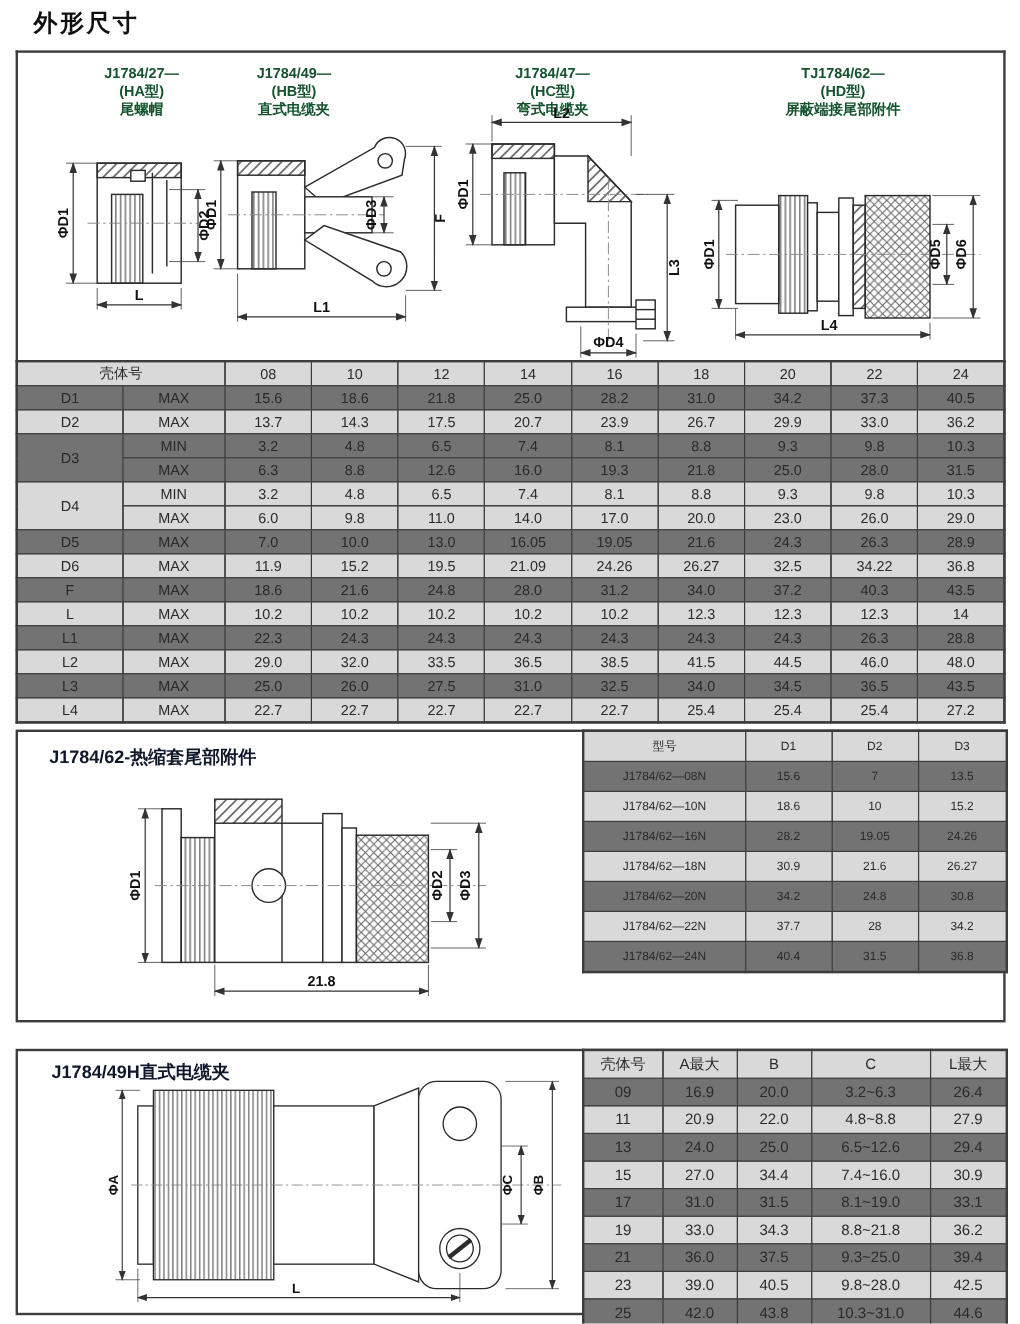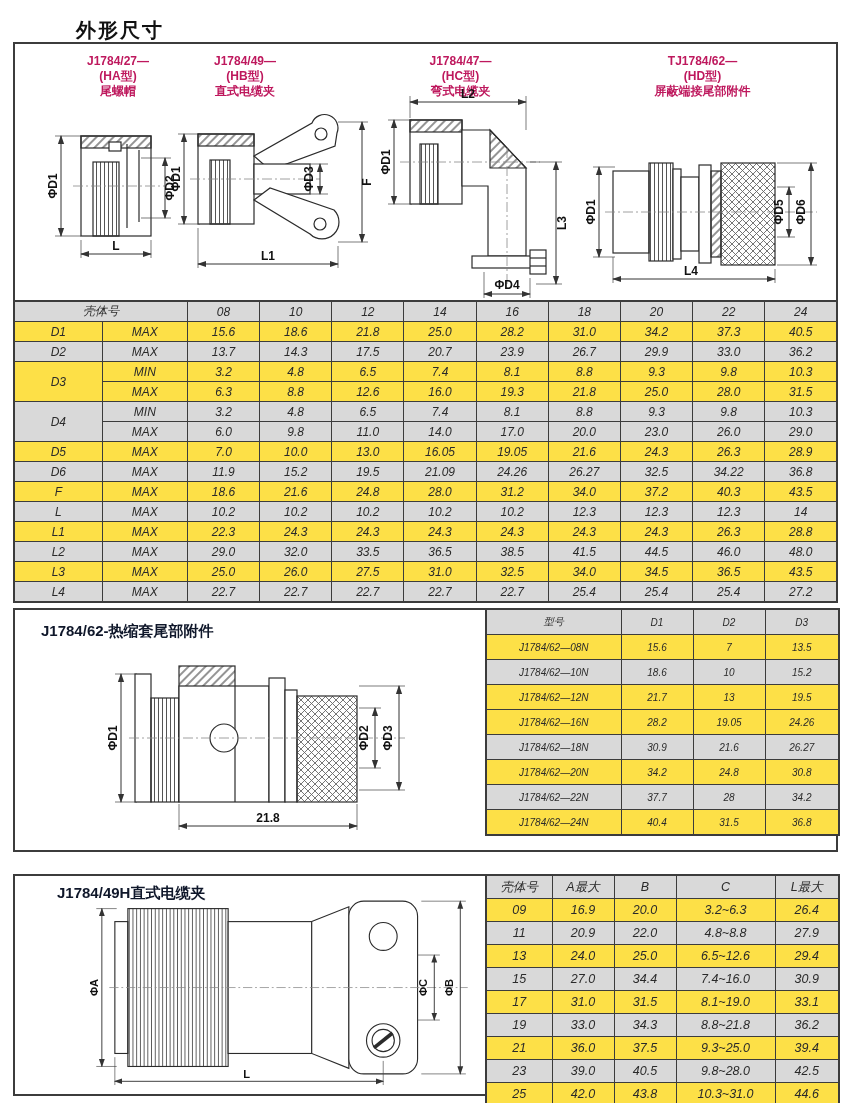--- a/index.html
+++ b/index.html
@@ -1,29 +1,29 @@
 <!DOCTYPE html>
 <html><head>
 <meta charset="utf-8">
 <style>
   html,body{margin:0;padding:0;}
   body{
     width:850px;height:1103px;position:relative;background:#fff;
     font-family:"Liberation Sans","DejaVu Sans",sans-serif;color:#222;
   }
-  .page-title{position:absolute;left:28px;top:17px;font-size:20px;font-weight:bold;color:#111;letter-spacing:2px;margin-left:48px;}
+  .page-title{position:absolute;left:28px;top:6px;font-size:20px;font-weight:bold;color:#111;letter-spacing:2px;}
   .frame{position:absolute;border:2px solid #3c3c3c;background:#fff;}
   #box1{left:13px;top:42px;width:821px;height:258px;border-bottom:none;}
   #box2{left:13px;top:608px;width:821px;height:240px;}
   #box3{left:13px;top:874px;width:821px;height:218px;}
-  .dwg-head{position:absolute;text-align:center;font-size:12px;font-weight:bold;line-height:15px;color:#be185d;}
+  .dwg-head{position:absolute;text-align:center;font-size:12px;font-weight:bold;line-height:15px;color:#14532d;}
   .sec-title{position:absolute;font-size:15px;font-weight:600;color:#0f172a;}
   .dwg{position:absolute;}
   
-  table{border-collapse:collapse;table-layout:fixed;background:#fde047;font-style:italic;}
+  table{border-collapse:collapse;table-layout:fixed;background:#737373;}
   th,td{border:1px solid #3c3c3c;text-align:center;vertical-align:middle;
         font-size:12px;color:#2a2a2a;padding:0;overflow:hidden;white-space:nowrap;}
   thead th{background:#d9d9d9;font-weight:normal;}
   tr.shade td{background:#d9d9d9;}
   #main-table{position:absolute;left:13px;top:300px;width:825px;border:2px solid #3c3c3c;}
   #main-table td,#main-table th{height:19px;}
   #hs-table,#sc-table{position:absolute;left:470px;top:-2px;width:353px;border:2px solid #3c3c3c;}
   #hs-table th,#hs-table td{height:24px;font-size:10px;}
   #sc-table th,#sc-table td{height:22px;font-size:12.5px;}
   
@@ -447,26 +447,20 @@
           <td>7</td>
           <td>13.5</td>
         </tr>
         <tr class="shade">
           <td>J1784/62—10N</td>
           <td>18.6</td>
           <td>10</td>
           <td>15.2</td>
         </tr>
         <tr>
-          <td>J1784/62—12N</td>
-          <td>21.7</td>
-          <td>13</td>
-          <td>19.5</td>
-        </tr>
-        <tr>
           <td>J1784/62—16N</td>
           <td>28.2</td>
           <td>19.05</td>
           <td>24.26</td>
         </tr>
         <tr class="shade">
           <td>J1784/62—18N</td>
           <td>30.9</td>
           <td>21.6</td>
           <td>26.27</td>
@@ -487,21 +481,21 @@
           <td>J1784/62—24N</td>
           <td>40.4</td>
           <td>31.5</td>
           <td>36.8</td>
         </tr>
       </tbody>
   </table>
 </div>
 
 <div id="box3" class="frame">
-  <div class="sec-title" style="left:42px;top:8px;">J1784/49H直式电缆夹</div>
+  <div class="sec-title" style="left:28px;top:8px;">J1784/49H直式电缆夹</div>
 
   <svg class="dwg" style="left:72px;top:12px;" width="390" height="200" viewBox="0 0 420 215">
     <line class="ext" x1="10" y1="22" x2="32" y2="22"></line>
       <line class="ext" x1="10" y1="192" x2="32" y2="192"></line>
     <line class="dim" x1="16" y1="22" x2="16" y2="192" marker-start="url(#arr)" marker-end="url(#arr)"></line>
     <text class="dimtxt" transform="translate(12,107) rotate(-90)" text-anchor="middle">ΦA</text>
     <rect class="ol" x="30" y="36" width="14" height="142"></rect>
     <rect class="fknurl" x="44" y="22" width="108" height="170"></rect>
     <rect class="ol" x="152" y="36" width="90" height="142"></rect>
     <path class="ol" d="M242,36 L282,20 L282,194 L242,178 Z"></path>

